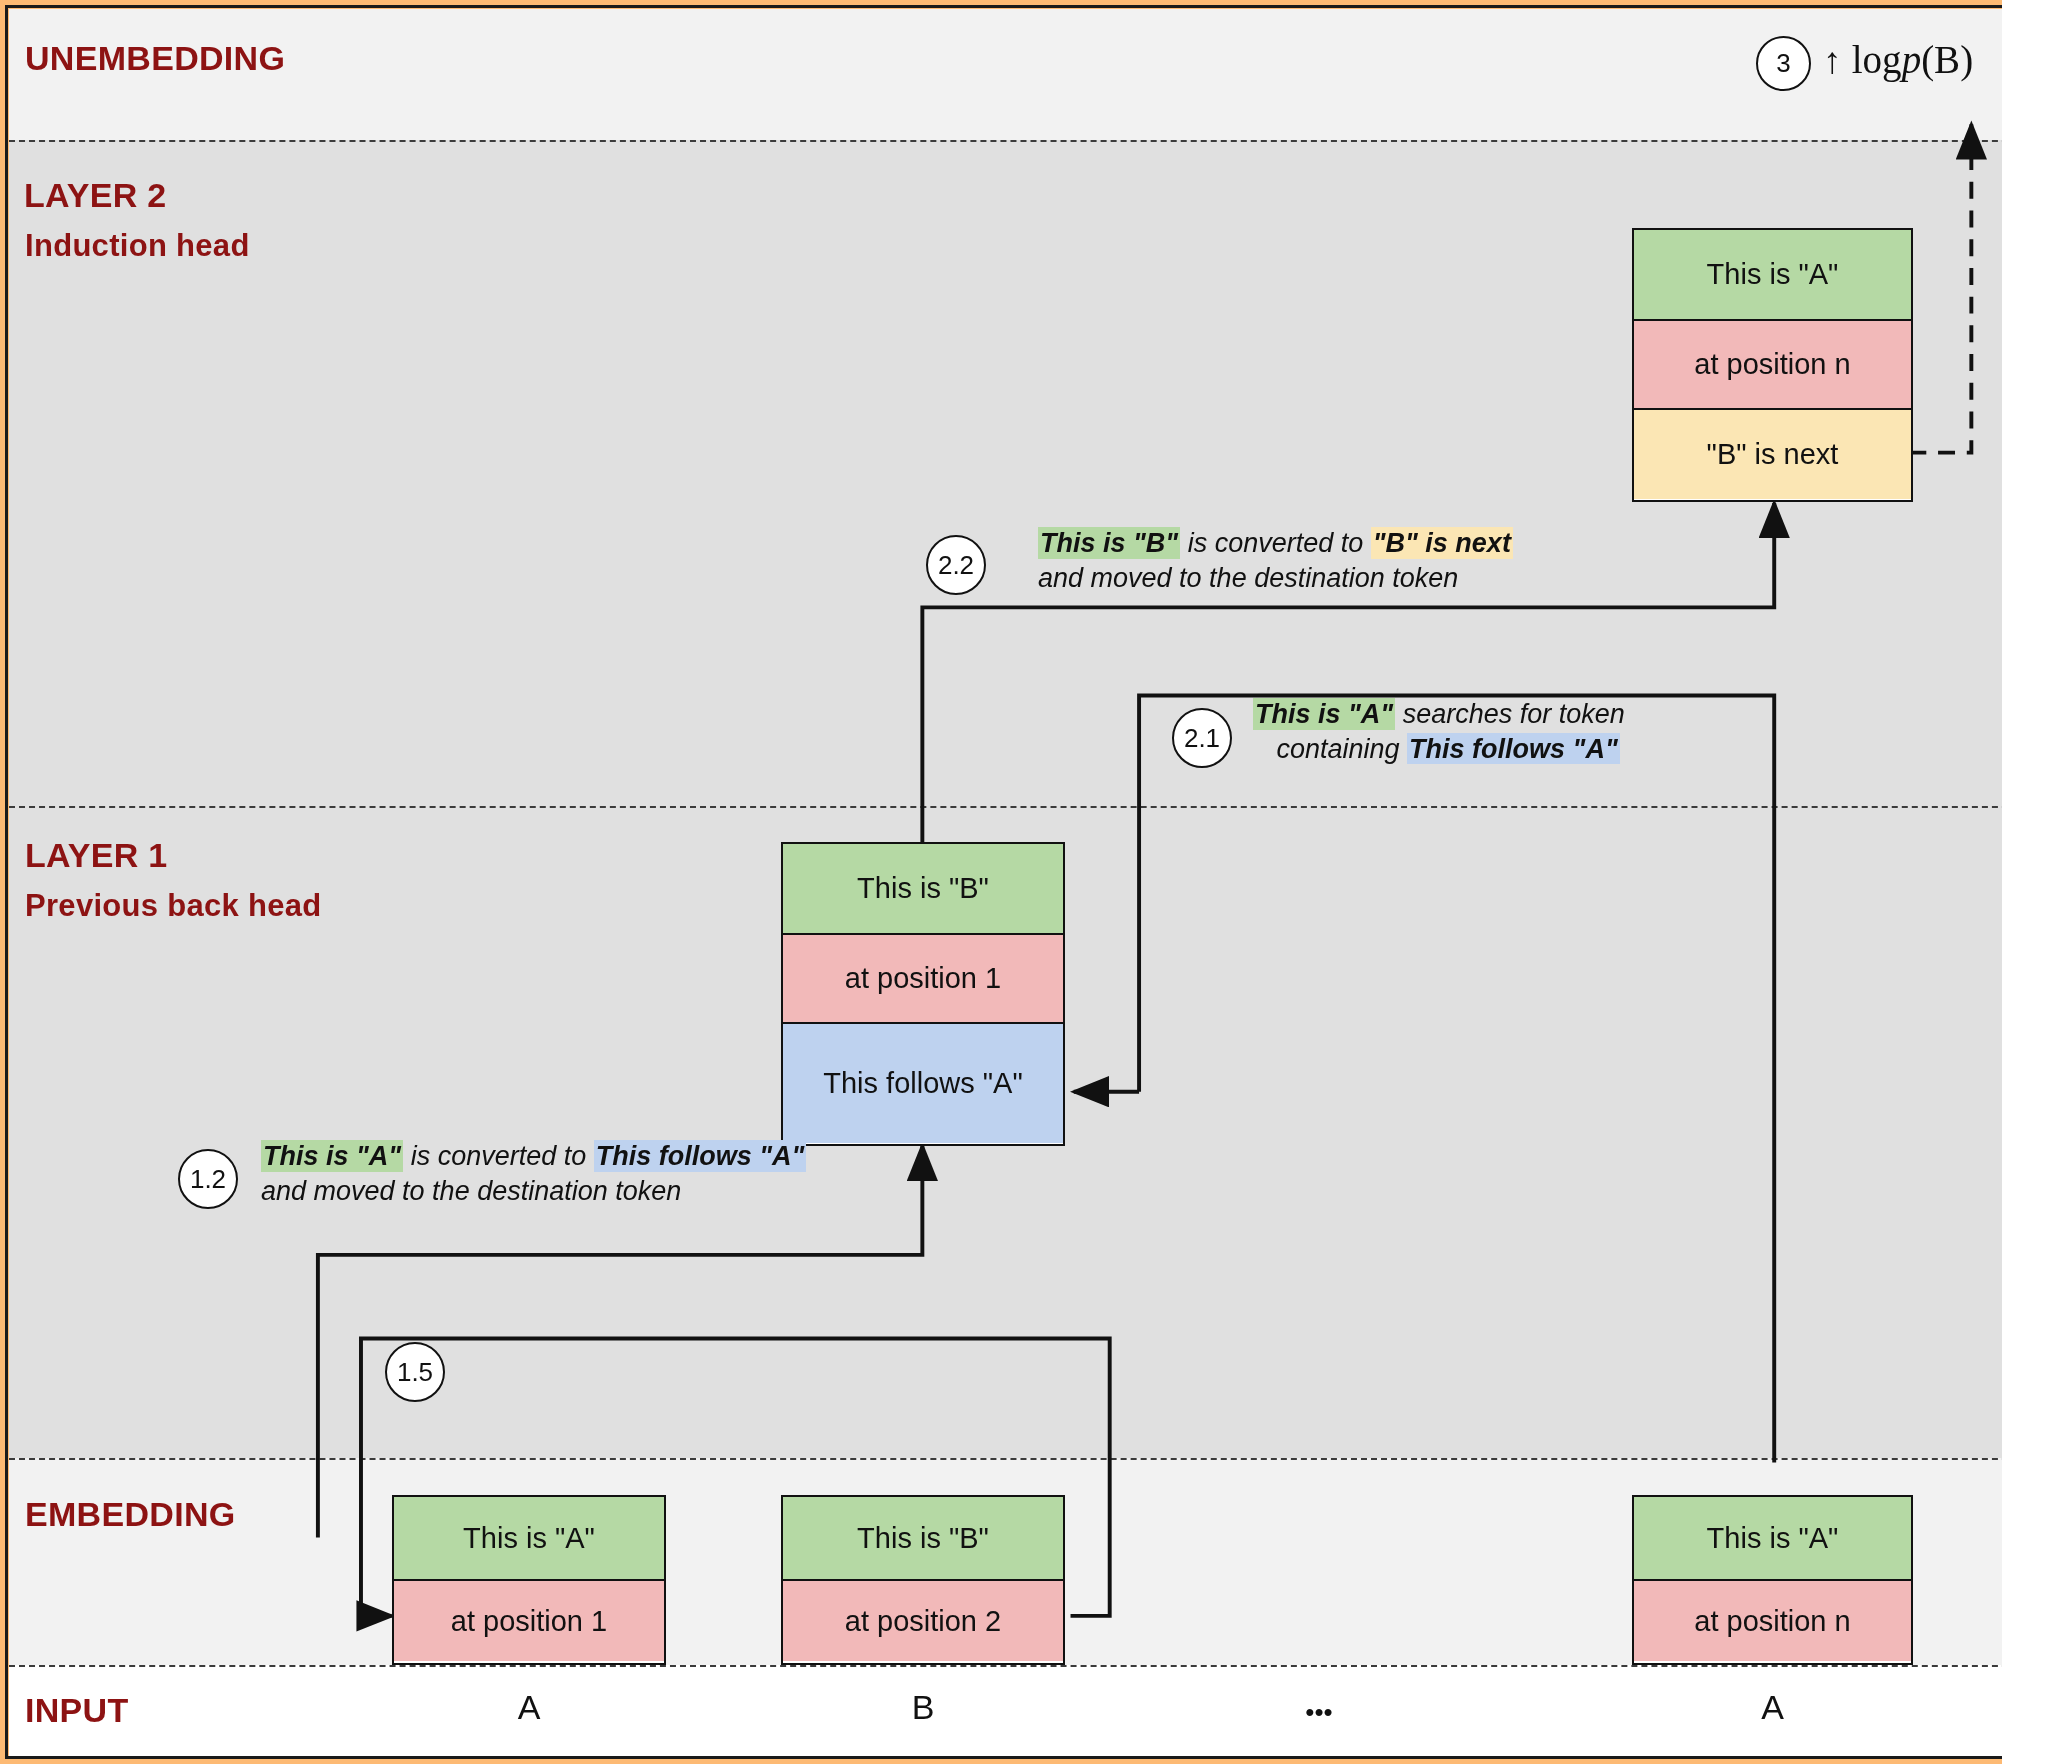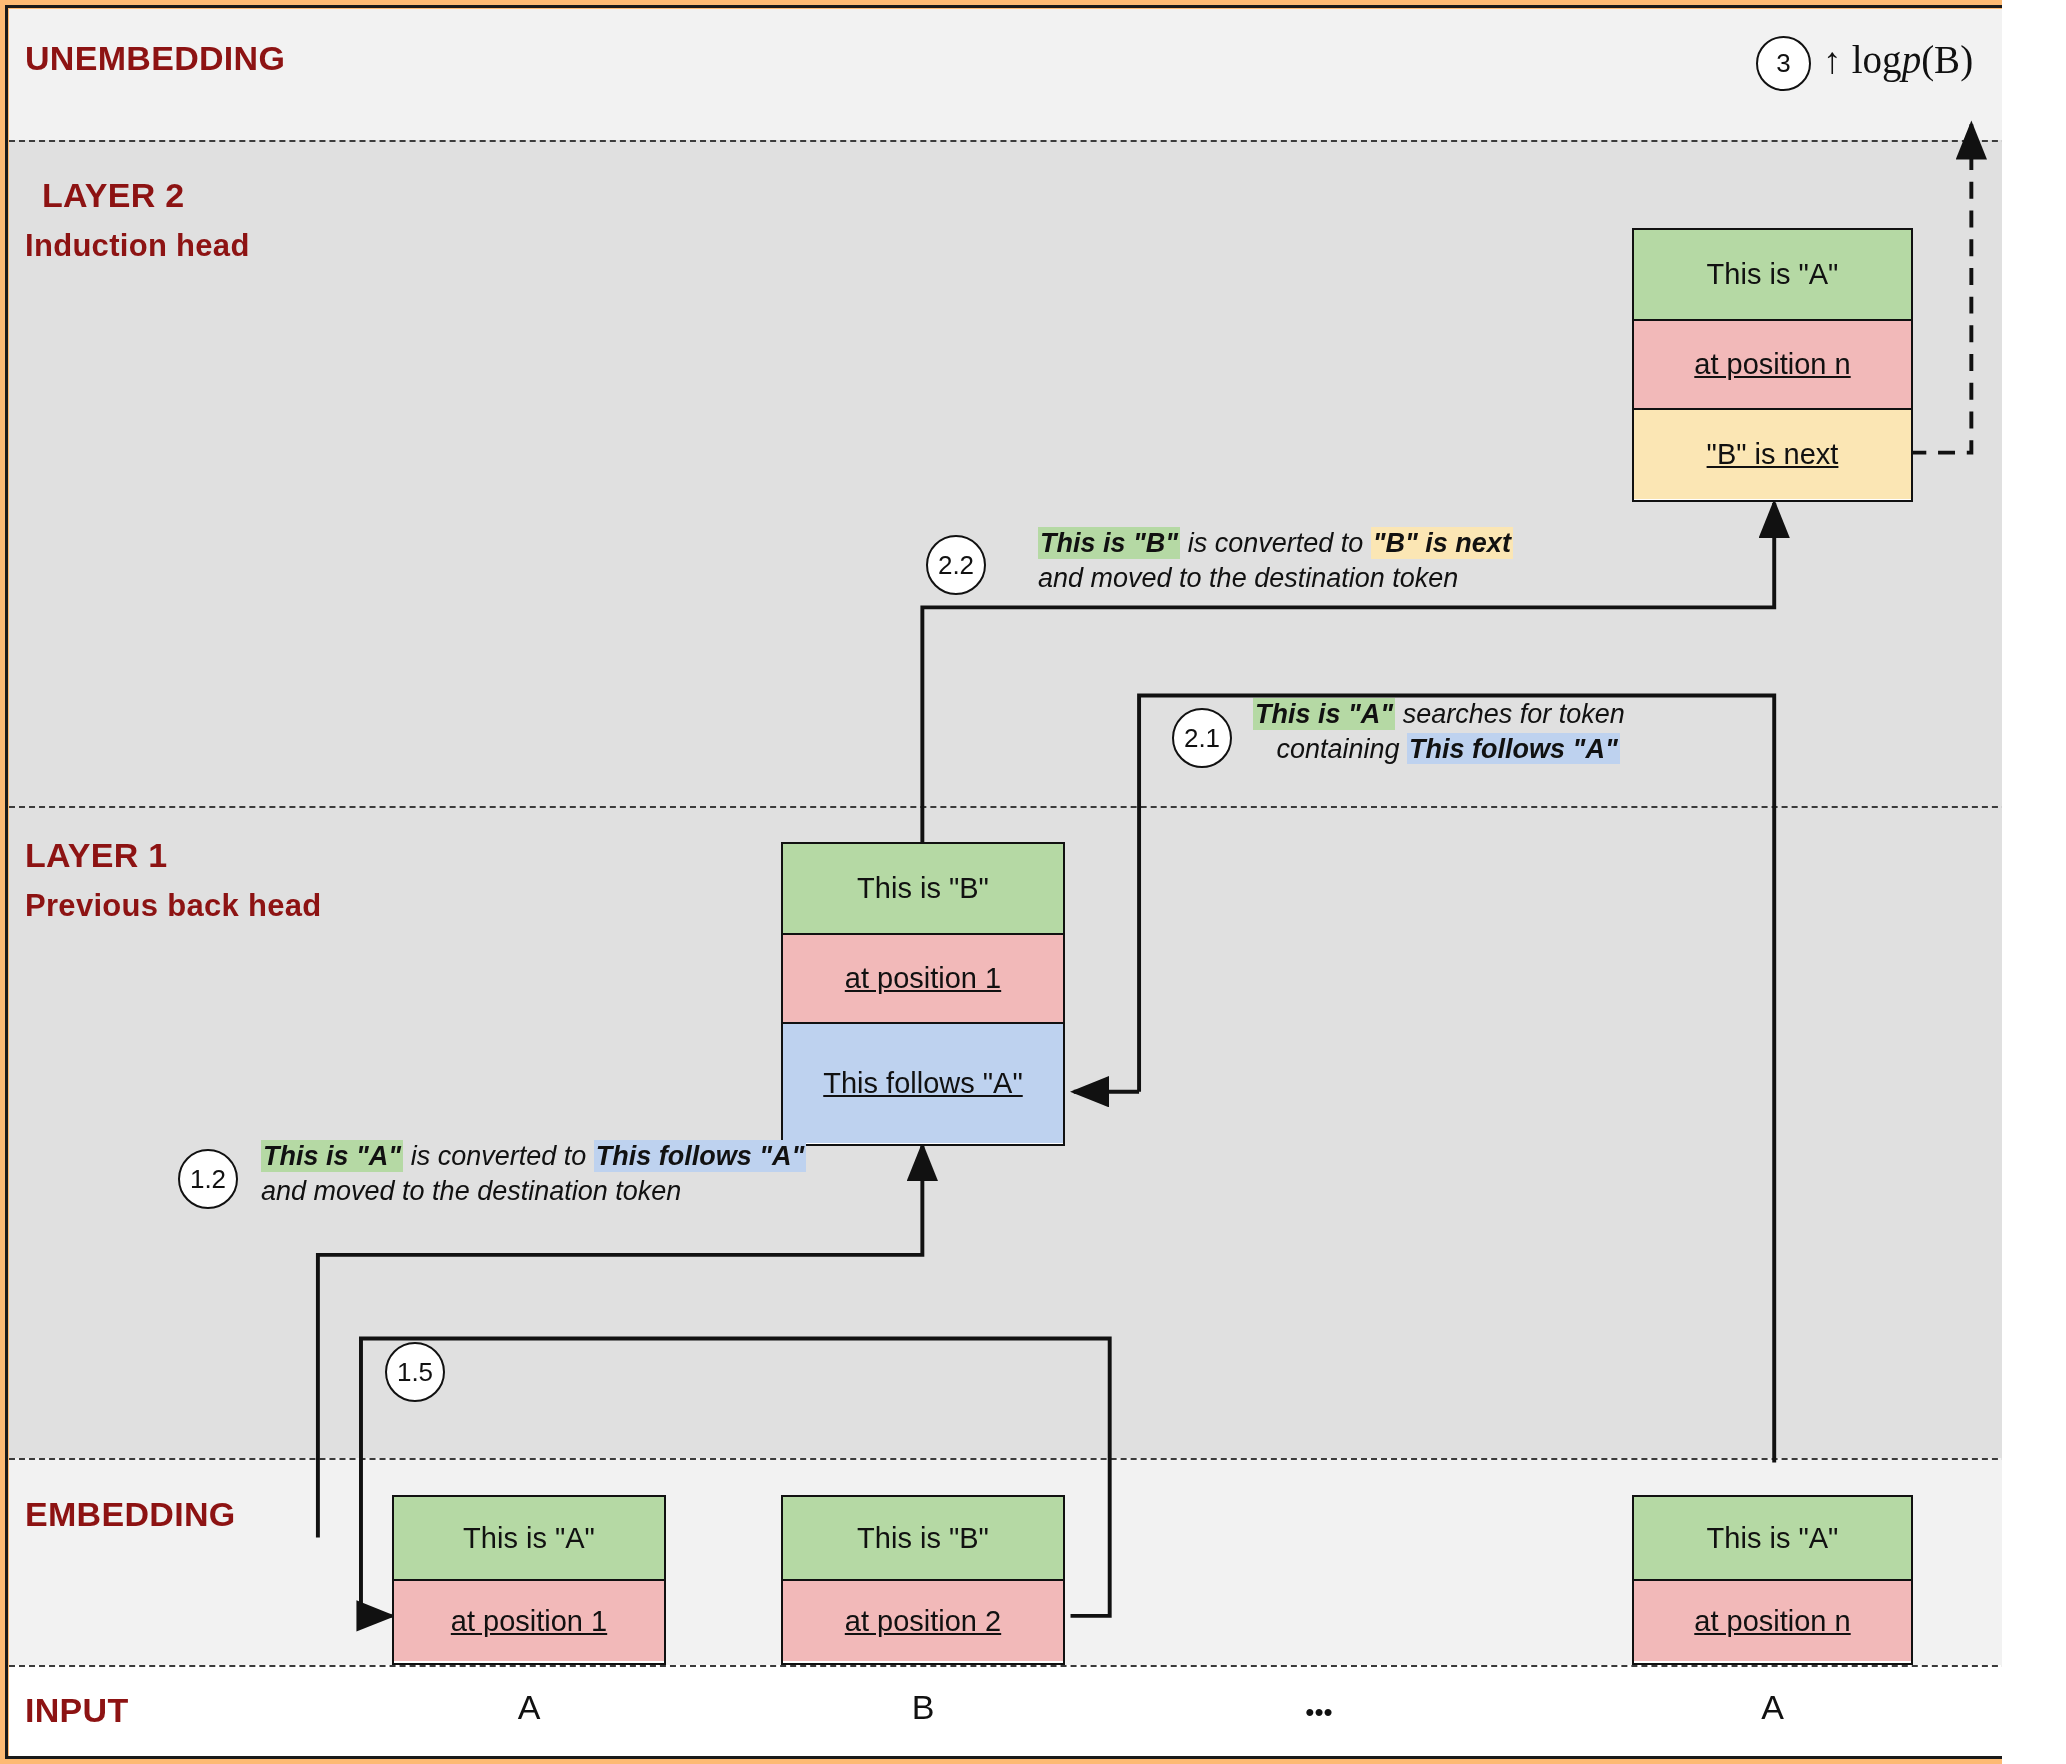--- a/index.html
+++ b/index.html
@@ -86,21 +86,21 @@
     box-sizing: border-box;
     display: flex;
     align-items: center;
     justify-content: center;
     text-align: center;
     font-size: 29px;
     color: #111;
     line-height: 1.12;
     padding: 2.6px 5.2px;
   }
-  .cell + .cell { border-top: 2.6px solid #111; text-decoration: underline; }
+  .cell + .cell { border-top: 2.6px solid #111; }
   .c-green  { background: #b5d9a4; }
   .c-pink   { background: #f2b9b9; }
   .c-yellow { background: #fbe6b4; }
   .c-blue   { background: #bed2ef; }
 
   
   .annot {
     position: absolute;
     font-size: 27px;
     font-style: italic;
@@ -164,21 +164,21 @@
 
   <div class="dash-sep" style="top:140px;"></div>
   <div class="dash-sep" style="top:806px;"></div>
   <div class="dash-sep" style="top:1458px;"></div>
   <div class="dash-sep" style="top:1665px;"></div>
 
   <div class="frame"></div>
 
   <div class="band-title big" style="left:25px; top:39px;">UNEMBEDDING</div>
 
-  <div class="band-title big" style="left:42px; top:176px;text-align:right;">LAYER 2</div>
+  <div class="band-title big" style="left:24px; top:176px;text-align:right;">LAYER 2</div>
   <div class="band-title sub" style="left:25px; top:228px;">Induction head</div>
 
   <div class="band-title big" style="left:25px; top:836px;">LAYER 1</div>
   <div class="band-title sub" style="left:25px; top:888px;">Previous back head</div>
 
   <div class="band-title big" style="left:25px; top:1495px;">EMBEDDING</div>
 
   <div class="band-title big" style="left:25px; top:1691px;">INPUT</div>
 
   <div class="circle-num" style="left:1756px; top:36px; width:55px; height:55px;">3</div>

